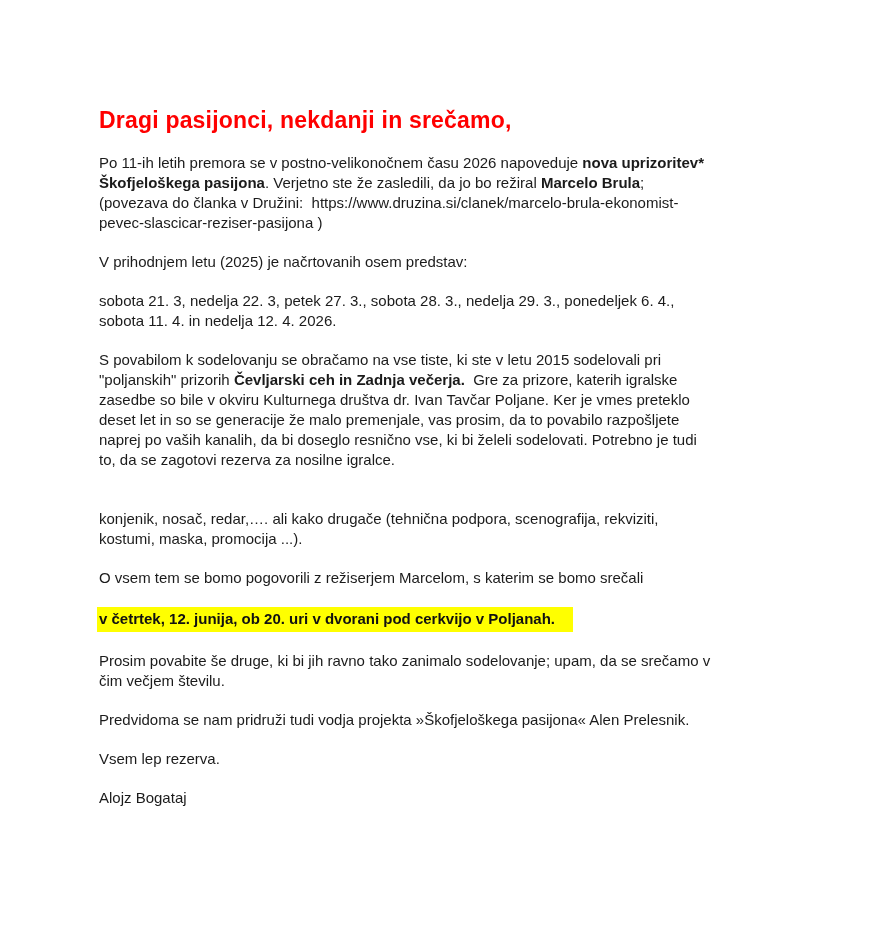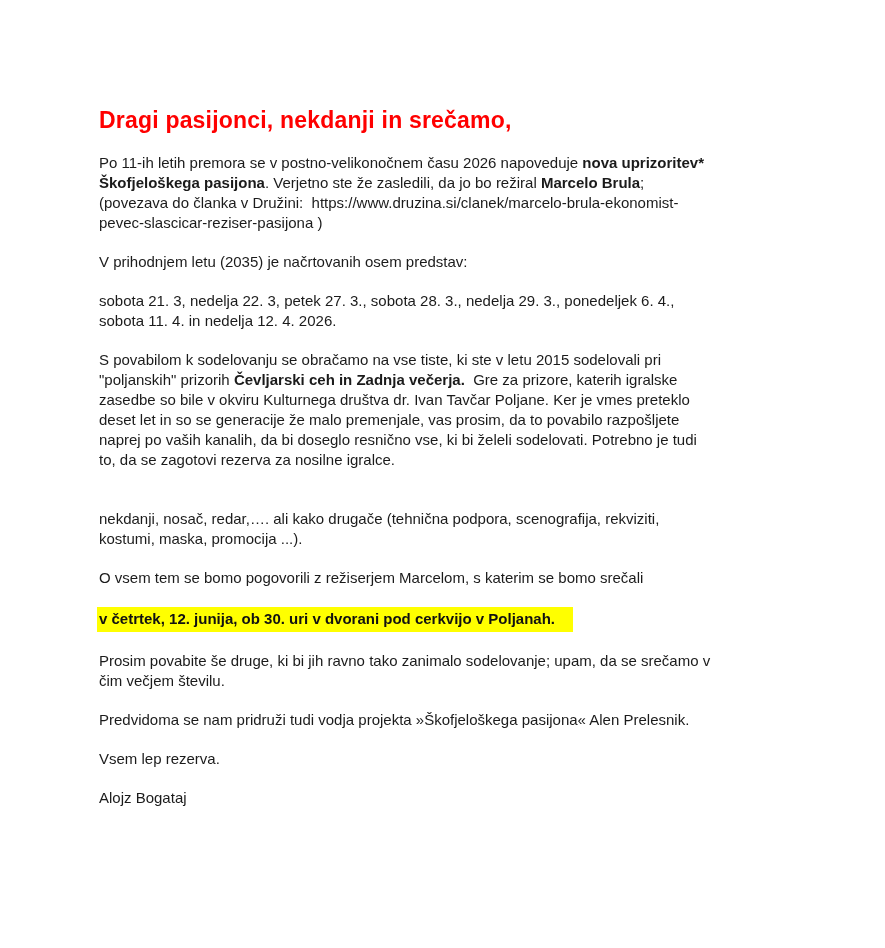--- a/index.html
+++ b/index.html
@@ -51,31 +51,31 @@
 </style>
 </head>
 <body>
 
 <div class="page">
 
   <h1 class="letter-heading">Dragi pasijonci, nekdanji in srečamo,</h1>
 
   <p class="para"><span>Po 11-ih letih premora se v postno-velikonočnem času 2026 napoveduje </span><span class="b">nova uprizoritev*</span><br><span class="b">Škofjeloškega pasijona</span><span>. Verjetno ste že zasledili, da jo bo režiral </span><span class="b">Marcelo Brula</span><span>;</span><br><span>(povezava do članka v Družini:  https://www.druzina.si/clanek/marcelo-brula-ekonomist-</span><br><span>pevec-slascicar-reziser-pasijona )</span></p>
 
-  <p class="para"><span>V prihodnjem letu (2035) je načrtovanih osem predstav:</span></p>
+  <p class="para"><span>V prihodnjem letu (2025) je načrtovanih osem predstav:</span></p>
 
   <p class="para"><span>sobota 21. 3, nedelja 22. 3, petek 27. 3., sobota 28. 3., nedelja 29. 3., ponedeljek 6. 4.,</span><br><span>sobota 11. 4. in nedelja 12. 4. 2026.</span></p>
 
   <p class="para"><span>S povabilom k sodelovanju se obračamo na vse tiste, ki ste v letu 2015 sodelovali pri</span><br><span>"poljanskih" prizorih </span><span class="b">Čevljarski ceh in Zadnja večerja.</span><span>  Gre za prizore, katerih igralske</span><br><span>zasedbe so bile v okviru Kulturnega društva dr. Ivan Tavčar Poljane. Ker je vmes preteklo</span><br><span>deset let in so se generacije že malo premenjale, vas prosim, da to povabilo razpošljete</span><br><span>naprej po vaših kanalih, da bi doseglo resnično vse, ki bi želeli sodelovati. Potrebno je tudi</span><br><span>to, da se zagotovi rezerva za nosilne igralce.</span></p>
 
-  <p class="para"><br><span>nekdanji, nosač, redar,…. ali kako drugače (tehnična podpora, scenografija, rekviziti,</span><br><span>kostumi, maska, promocija ...).</span></p>
+  <p class="para"><br><span>konjenik, nosač, redar,…. ali kako drugače (tehnična podpora, scenografija, rekviziti,</span><br><span>kostumi, maska, promocija ...).</span></p>
 
   <p class="para"><span>O vsem tem se bomo pogovorili z režiserjem Marcelom, s katerim se bomo srečali</span></p>
 
-  <p class="highlight-row"><span class="hl">v četrtek, 12. junija, ob 30. uri v dvorani pod cerkvijo v Poljanah.</span></p>
+  <p class="highlight-row"><span class="hl">v četrtek, 12. junija, ob 20. uri v dvorani pod cerkvijo v Poljanah.</span></p>
 
   <p class="para"><span>Prosim povabite še druge, ki bi jih ravno tako zanimalo sodelovanje; upam, da se srečamo v</span><br><span>čim večjem številu.</span></p>
 
   <p class="para"><span>Predvidoma se nam pridruži tudi vodja projekta »Škofjeloškega pasijona« Alen Prelesnik.</span></p>
 
   <p class="para"><span>Vsem lep rezerva.</span></p>
 
   <p class="para"><span>Alojz Bogataj</span></p>
 
 </div>

